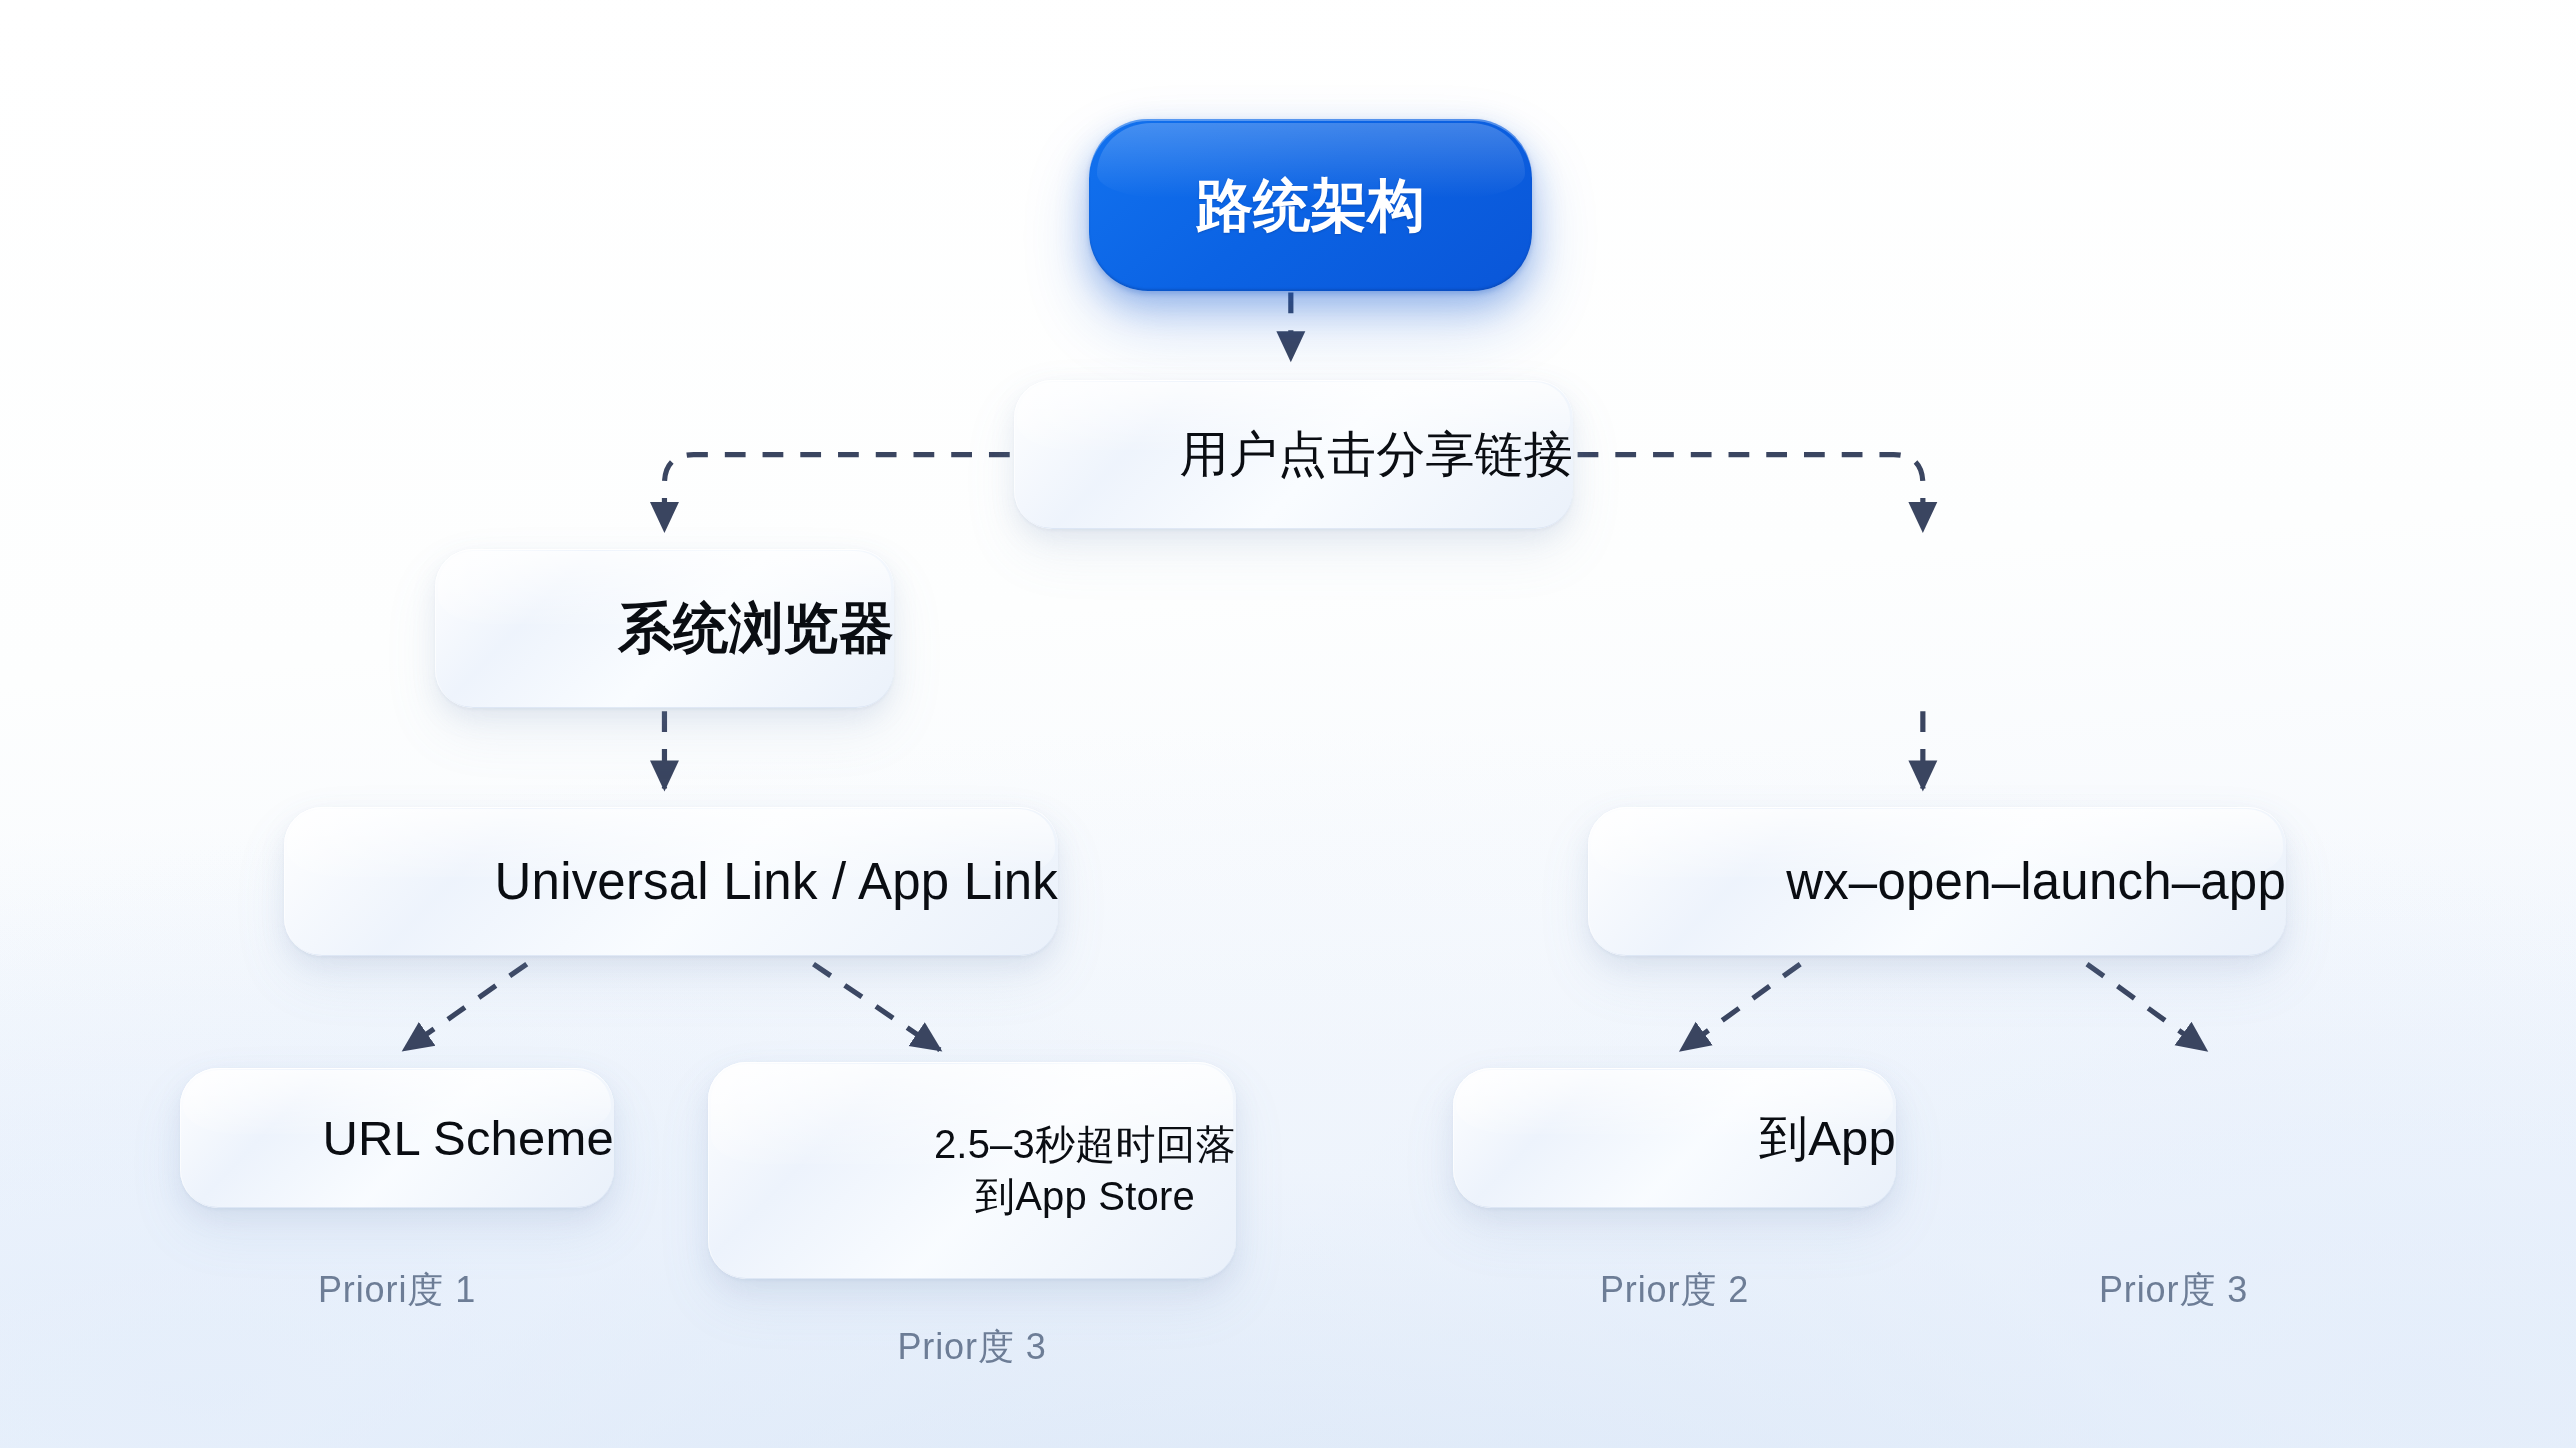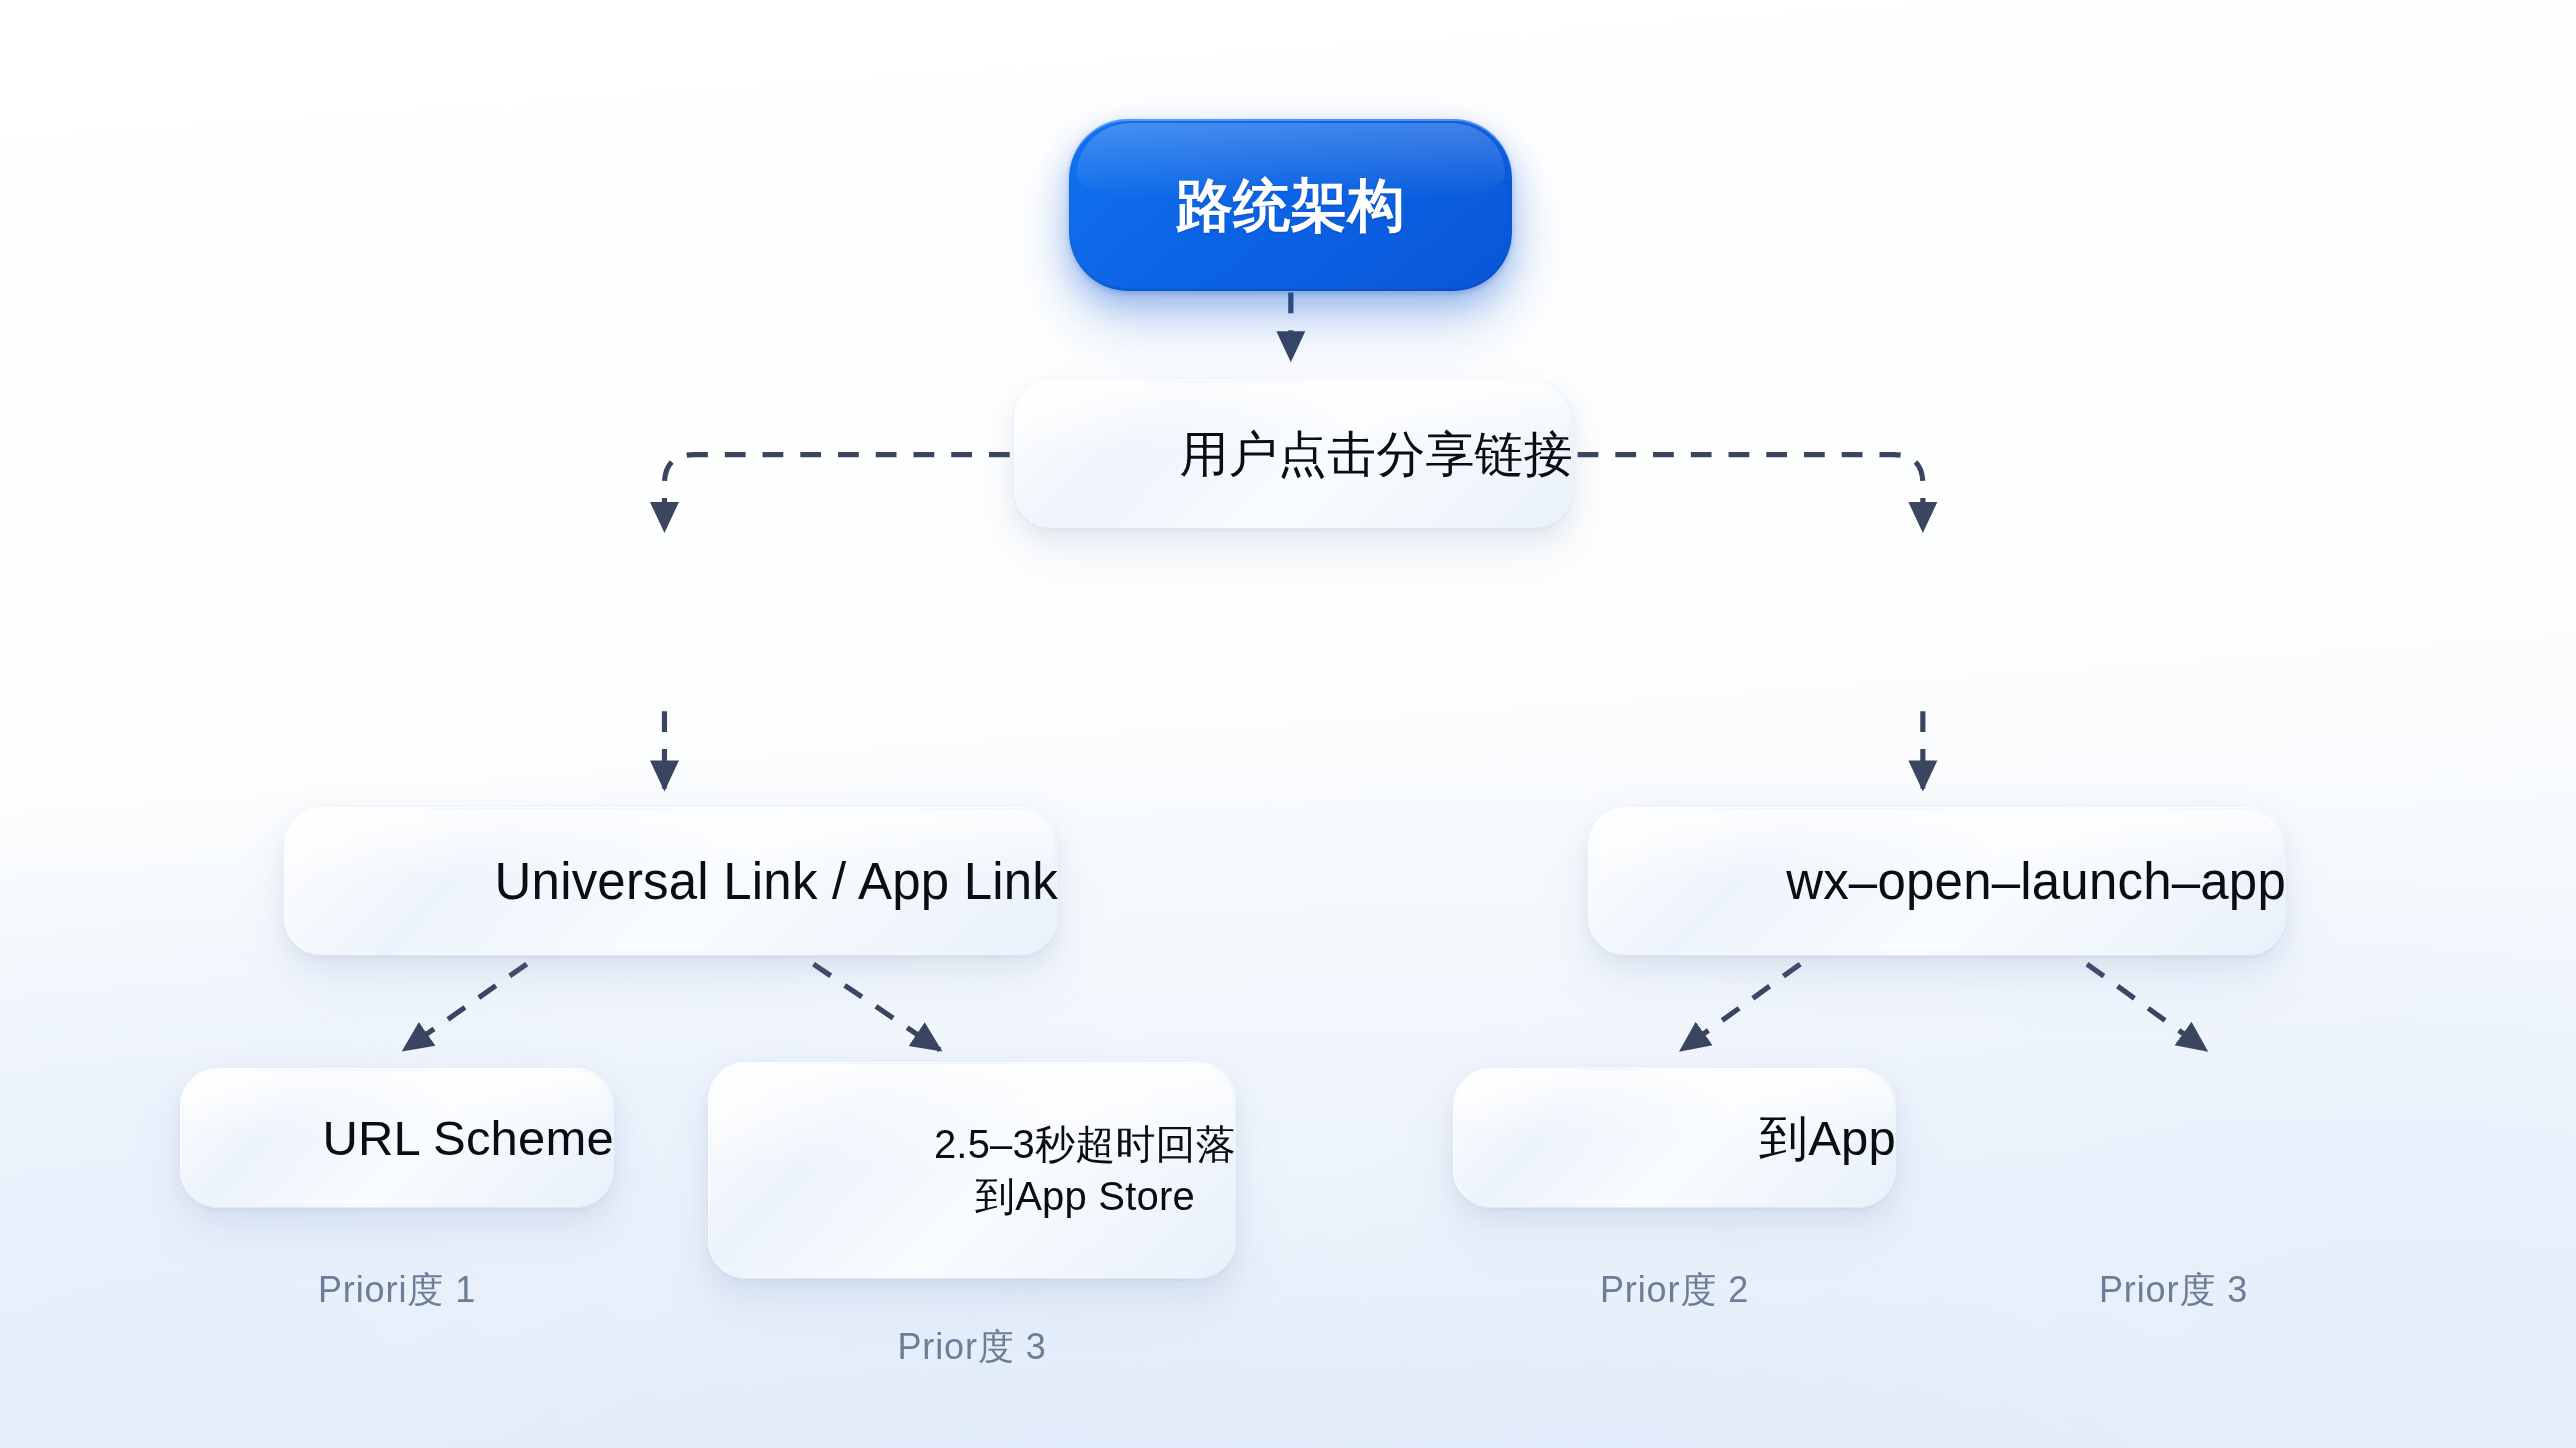--- a/index.html
+++ b/index.html
@@ -77,20 +77,21 @@
     background: linear-gradient(140deg, #1272ef 0%, #0b63e4 46%, #0a56d8 100%);
     color: #ffffff;
     box-shadow:
       0 2.8px 5.7px rgba(13,78,190,0.22),
       0 15px 32px rgba(17,90,210,0.30),
       0 32px 66px rgba(18,92,212,0.22),
       inset 0 1.9px 0 rgba(255,255,255,0.30),
       inset 0 -1.9px 1.9px rgba(8,52,132,0.28);
     font-weight: 700;
     text-shadow: 0 0.9px 1.9px rgba(5,44,112,0.30);
+    margin-left: 20px;
   }
 
   .node.root::after {
     content: "";
     position: absolute;
     left: 7.5px; right: 7.5px; top: 3.8px;
     height: 44%;
     border-radius: 55px 55px 66px 66px / 51px 51px 24.5px 24.5px;
     background: linear-gradient(180deg, rgba(255,255,255,0.22) 0%, rgba(255,255,255,0) 100%);
     pointer-events: none;
@@ -159,20 +160,23 @@
   </svg>
 
   <div class="node root" id="n-root">
     <span class="node-label">路统架构</span>
   </div>
 
   <div class="node glass" id="n-click">
     <span class="node-label">用户点击分享链接</span>
   </div>
 
+  <div class="node glass" id="n-browser">
+    <span class="node-label">系统浏览器</span>
+  </div>
 
 
   <div class="node glass" id="n-ulink">
     <span class="node-label">Universal Link / App Link</span>
   </div>
 
   <div class="node glass" id="n-wxopen">
     <span class="node-label">wx–open–launch–app</span>
   </div>
 

